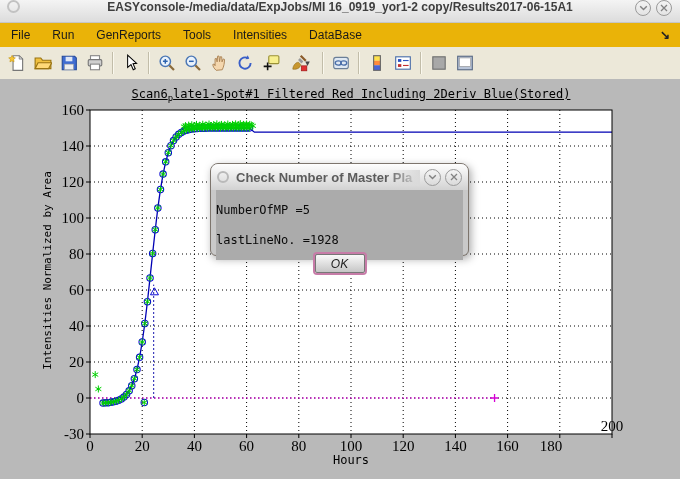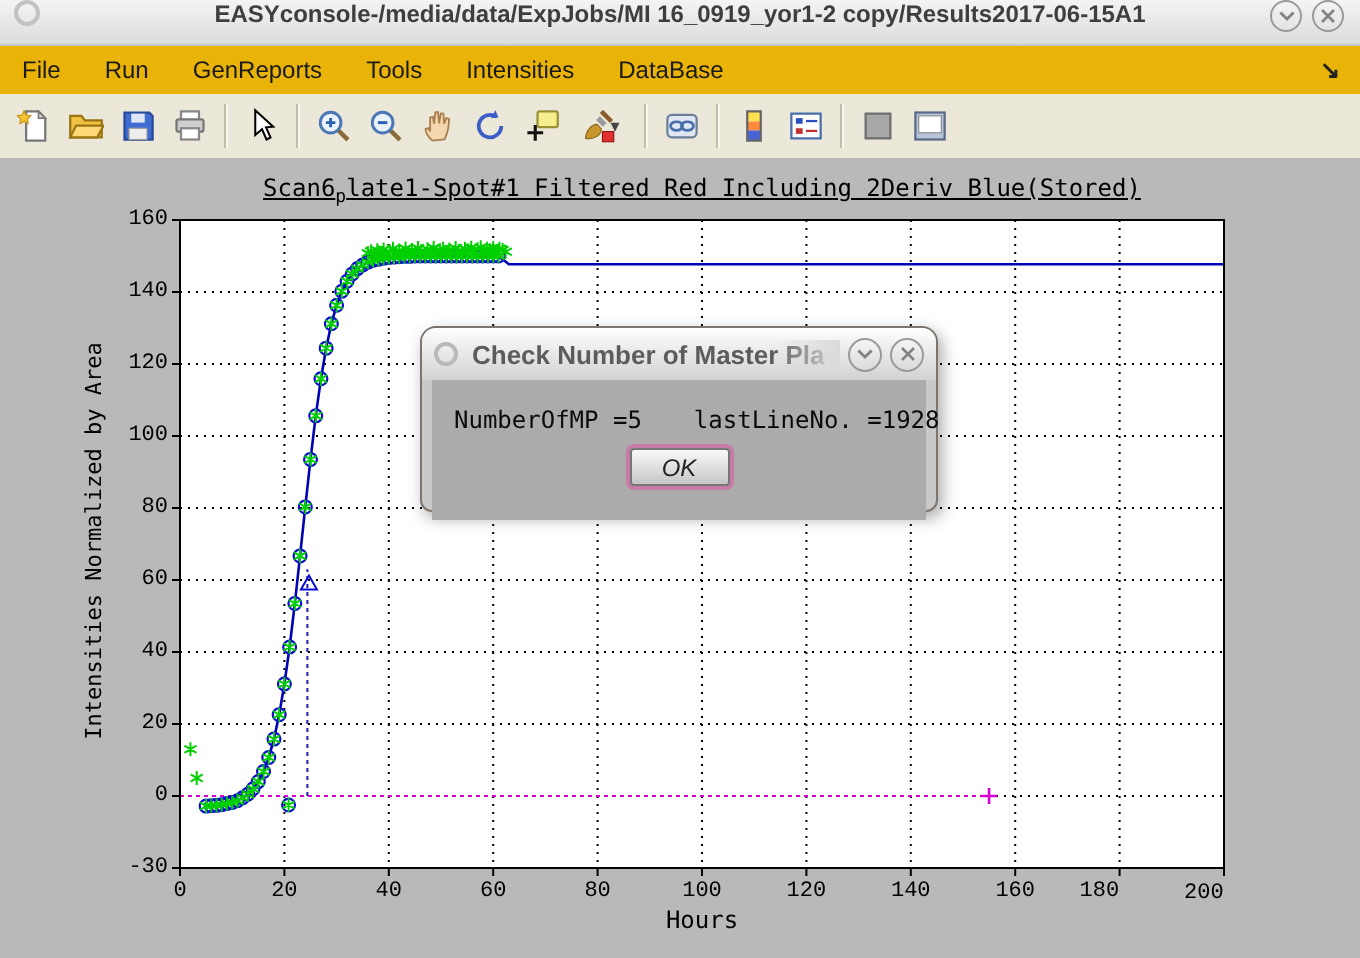--- a/index.html
+++ b/index.html
@@ -29,42 +29,42 @@
   .tool svg{display:block;}
   .tsep{width:1px;height:22px;background:#c2bda9;border-right:1px solid #faf8ee;margin:0 4px;}
   .caret{font-size:9px;color:#444;margin-left:-3px;margin-right:2px;}
 
   
   .figure{position:absolute;top:79px;left:0;right:0;bottom:0;background:#b9b9b9;overflow:hidden;}
   .chart-title{position:absolute;top:8px;left:90px;width:522px;text-align:center;
     font-family:"DejaVu Sans Mono",monospace;font-size:12px;color:#000000;white-space:nowrap;text-decoration:underline;}
   .chart-title .sub{font-size:9px;vertical-align:-3px;}
   #plot{position:absolute;left:90px;top:31px;overflow:visible;}
-  .tick-label{position:absolute;font-family:Liberation Mono, monospace;font-size:11px;color:#000;line-height:16px;}
+  .tick-label{position:absolute;font-family:Liberation Serif, serif;font-size:15px;color:#000;line-height:16px;}
   .ylab{position:absolute;left:-103px;top:185px;width:300px;text-align:center;
     transform:rotate(-90deg);font-family:"DejaVu Sans Mono",monospace;font-size:11px;color:#000;}
   .xlab{position:absolute;left:90px;top:374px;width:522px;text-align:center;
     font-family:"DejaVu Sans Mono",monospace;font-size:12px;color:#000;}
 
   
   .dialog{position:absolute;left:210px;top:84px;width:259px;height:93px;z-index:10;
     background:#c9c9c9;border:1px solid #7d756d;border-radius:8px 8px 6px 6px;
     box-shadow:2px 3px 8px rgba(0,0,0,.35);box-sizing:border-box;}
   .dlg-titlebar{height:26px;border-radius:7px 7px 0 0;background:linear-gradient(#fefefe,#d2d2d2);
     display:flex;align-items:center;padding:0 6px;position:relative;}
   .dlg-ring{width:8px;height:8px;border:2px solid #b9b9b9;border-radius:50%;flex:0 0 auto;}
   .dlg-title{flex:1;margin-left:7px;font-size:13px;font-weight:bold;color:#5c5c5c;
     white-space:nowrap;overflow:hidden;position:relative;}
   .dlg-title .fade{position:absolute;top:0;right:0;width:34px;height:100%;
     background:linear-gradient(90deg,rgba(222,222,222,0),#dadada);}
   .dlg-btns{display:flex;gap:4px;margin-left:4px;}
   .dlg-btns .cbtn{width:17px;height:17px;}
   .dlg-body{margin:0 5px 5px 5px;background:#ababab;height:57px;padding-top:13px;box-sizing:content-box;}
-  .dlg-info{display:flex;gap:26px;padding-left:11px;font-family:"DejaVu Sans Mono",monospace;
-    font-size:12px;color:#0a0a0a;white-space:nowrap;}
+  .dlg-info{display:flex;gap:16px;font-family:"DejaVu Sans Mono",monospace;
+    font-size:12px;color:#0a0a0a;white-space:nowrap;flex-direction:column;}
   .ok-btn{display:block;margin:7px auto 0 auto;width:50px;height:19px;
     background:linear-gradient(#f9f9f9,#c6c6c6);border:1px solid #777;border-radius:2px;
     box-shadow:0 0 0 2px #c77ca8;font-family:"Liberation Sans",sans-serif;
     font-size:12px;color:#222;text-align:center;line-height:17px;box-sizing:border-box;font-style:italic;}
 </style>
 </head>
 <body>
 
 <div class="window">
 
@@ -338,21 +338,21 @@
         <span class="tick-label" style="left: 70px; width: 40px; text-align: center; top: 359px;">0</span>
         <span class="tick-label" style="left: 122.2px; width: 40px; text-align: center; top: 359px;">20</span>
         <span class="tick-label" style="left: 174.4px; width: 40px; text-align: center; top: 359px;">40</span>
         <span class="tick-label" style="left: 226.6px; width: 40px; text-align: center; top: 359px;">60</span>
         <span class="tick-label" style="left: 278.8px; width: 40px; text-align: center; top: 359px;">80</span>
         <span class="tick-label" style="left: 331px; width: 40px; text-align: center; top: 359px;">100</span>
         <span class="tick-label" style="left: 383.2px; width: 40px; text-align: center; top: 359px;">120</span>
         <span class="tick-label" style="left: 435.4px; width: 40px; text-align: center; top: 359px;">140</span>
         <span class="tick-label" style="left: 487.6px; width: 40px; text-align: center; top: 359px;">160</span>
         <span class="tick-label" style="left: 539.8px; width: 40px; top: 359px;">180</span>
-        <span class="tick-label" style="left: 592px; width: 40px; text-align: left; top: 360px;">200</span>
+        <span class="tick-label" style="left: 592px; width: 40px; text-align: center; top: 339px;">200</span>
       </div>
 
     <div class="ylab">Intensities Normalized by Area</div>
     <div class="xlab">Hours</div>
 
     <div class="dialog">
       <div class="dlg-titlebar">
         <span class="dlg-ring"></span>
         <span class="dlg-title"><span>Check Number of Master Pla</span><span class="fade"></span></span>
         <span class="dlg-btns">

